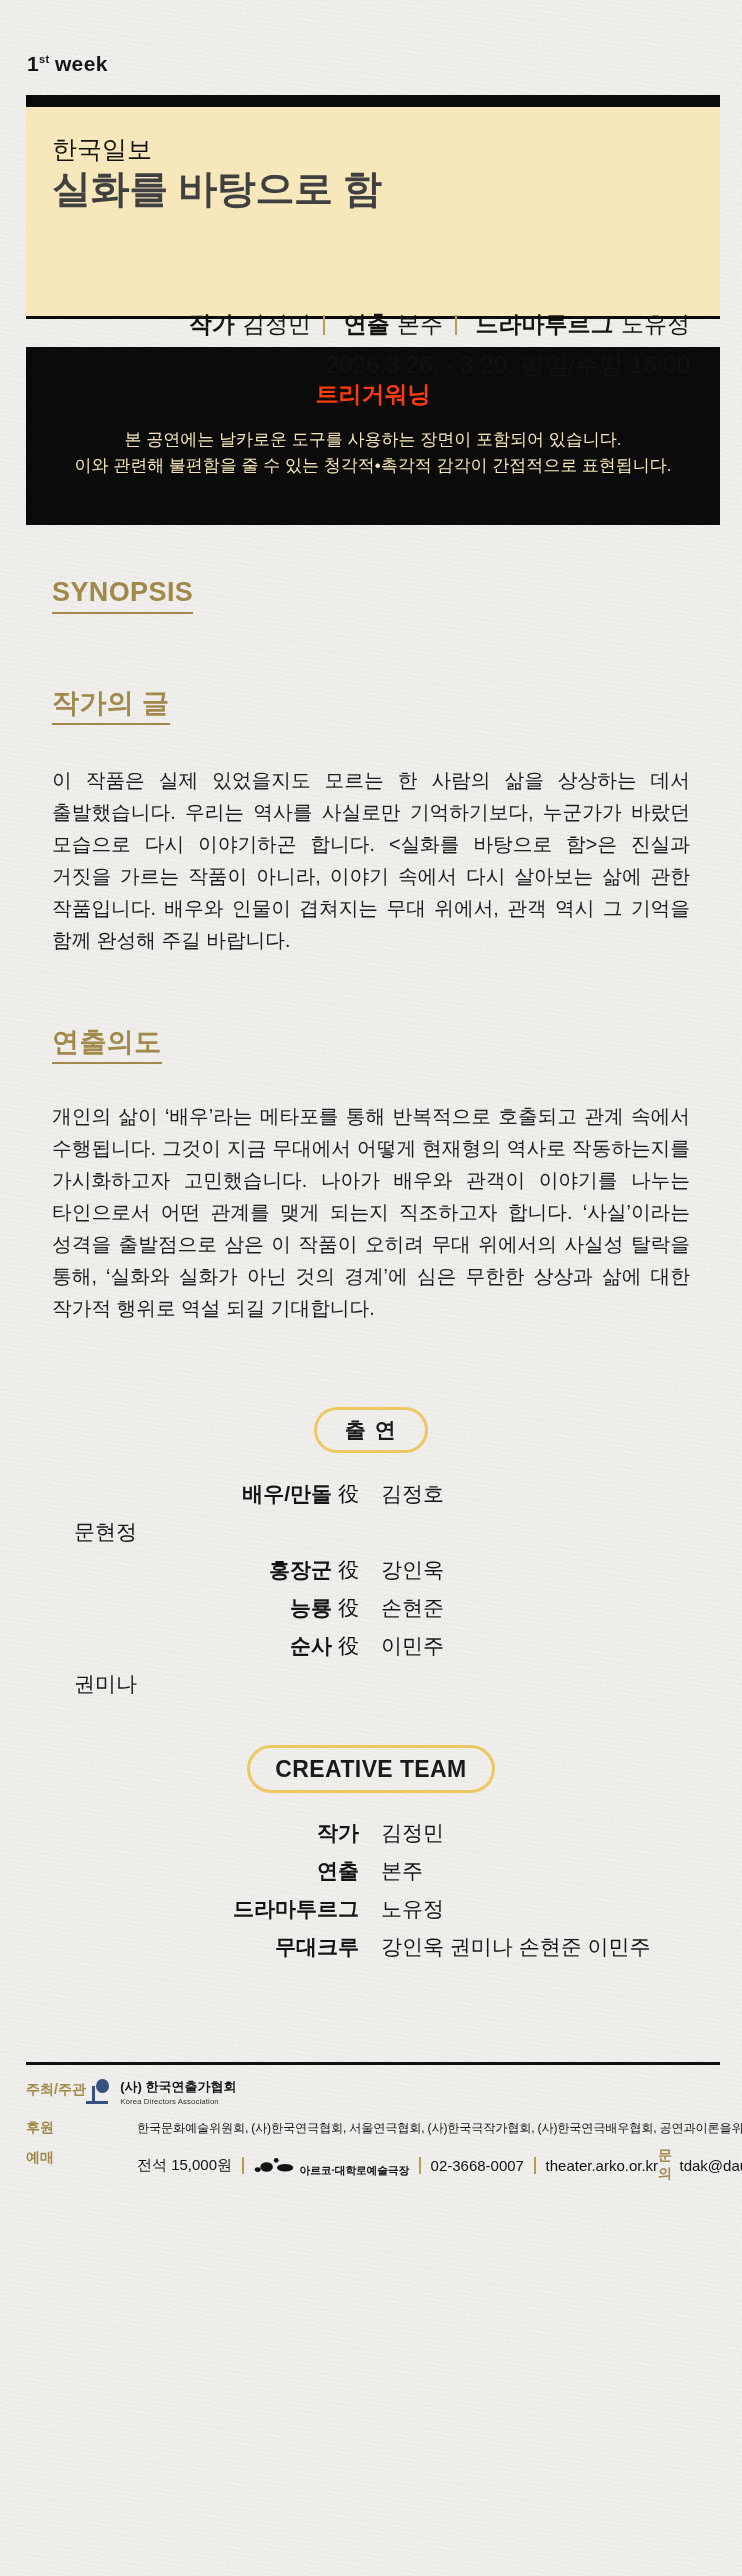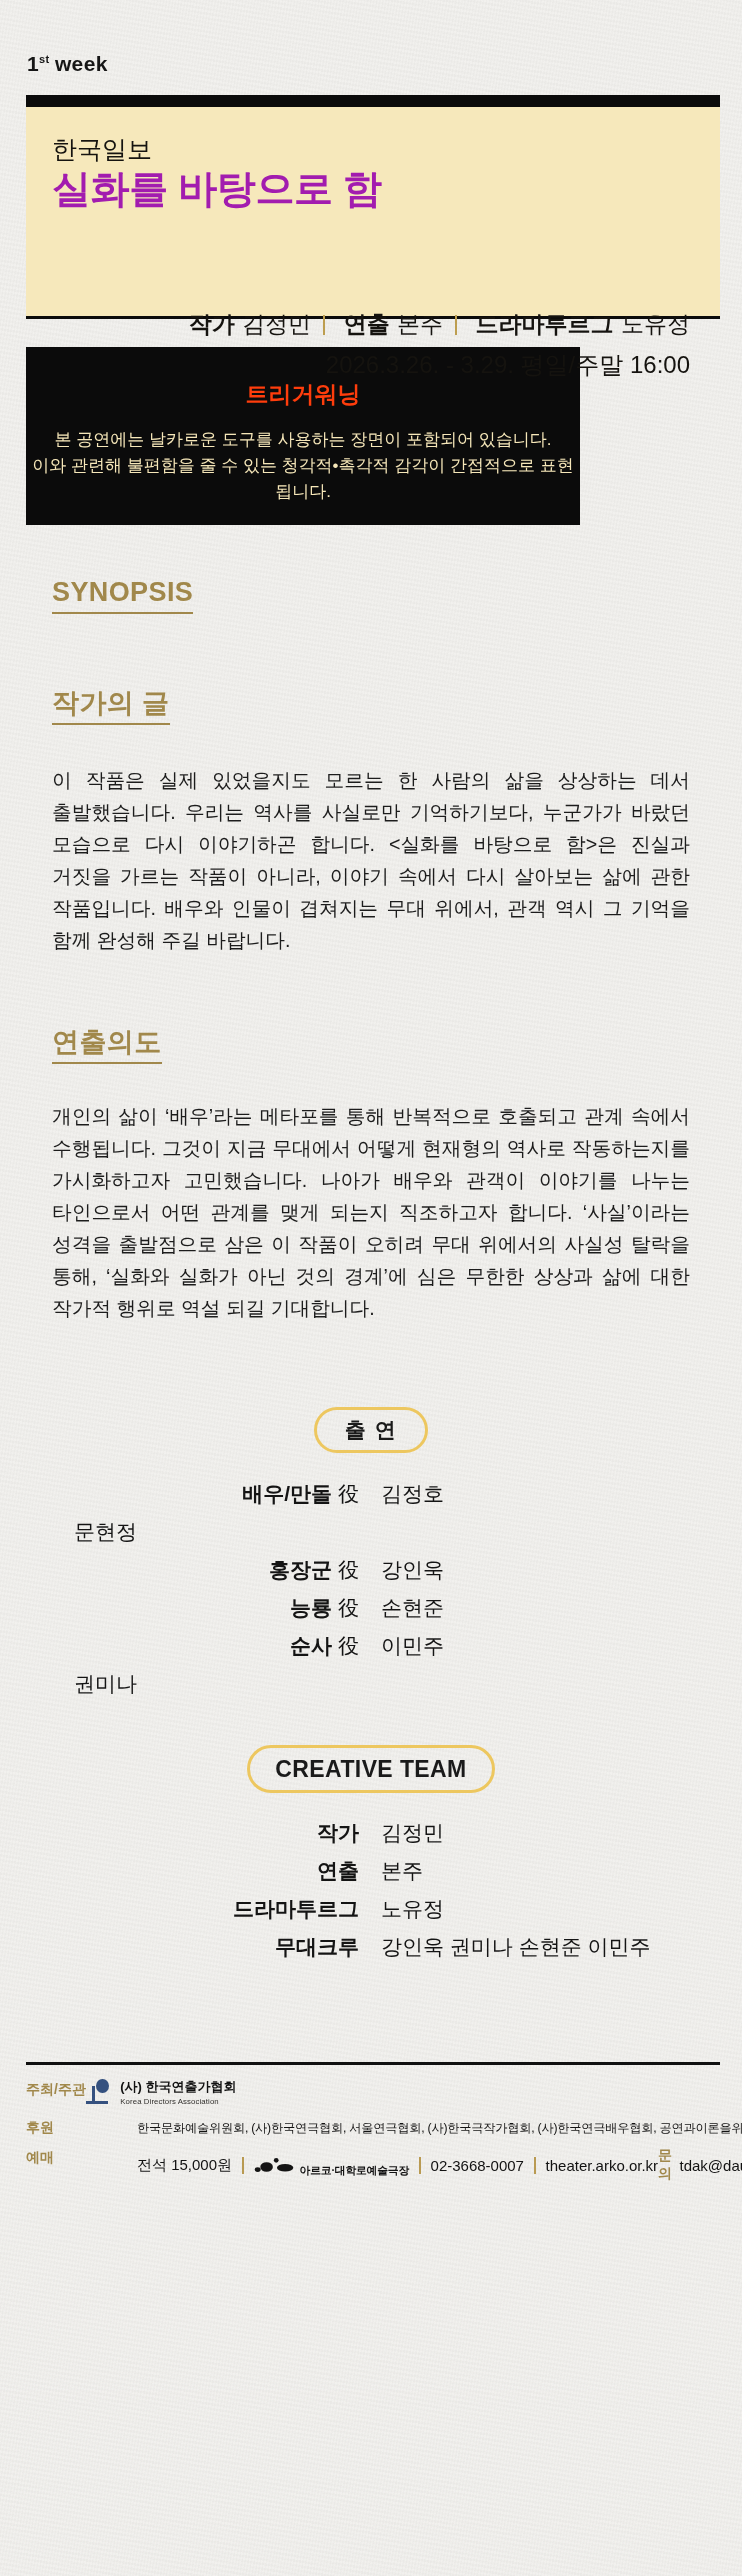--- a/index.html
+++ b/index.html
@@ -20,31 +20,31 @@
   .week .week-word { margin-left:5.2px; }
 
   
   .hero {
     margin:19.3px 22px 0 26px; width:694px; height:224px;
     background:#f6e8bb;
     border-top:12.6px solid #0b0b0b; border-bottom:3px solid #0b0b0b;
     padding:28px 30px 0 26px;
   }
   .hero-kicker { font-size:25px; font-weight:500; color:#15130f; line-height:1.15; }
-  .hero-title  { font-size:39px; font-weight:800; color:#a21caf; line-height:1.12; margin-top:3px; letter-spacing:-0.4px; }
+  .hero-title  { font-size:39px; font-weight:800; color:#404040; line-height:1.12; margin-top:3px; letter-spacing:-0.4px; }
   .hero-credits { margin-top:99px; text-align:right; font-size:23px; line-height:1.3; color:#15130f; white-space:nowrap; }
   .credit-role { font-weight:800; }
   .credit-name { font-weight:400; margin-left:7.4px; }
   .credit-sep { display:inline-block; width:2.2px; height:20px; background:#bd9e50; margin:0 12px; vertical-align:-3px; }
   .credit-item:last-child .credit-sep { display:none; }
   .hero-date { margin-top:9px; text-align:right; font-size:24px; font-weight:500; color:#15130f; line-height:1.3; }
 
   
   .trigger {
-    margin:27.5px 22px 0 26px; width:554px; height:178px;
+    margin:27.5px 22px 0 26px; width:694px; height:178px;
     background:#0b0b0b; text-align:center; padding-top:34px;
   }
   .trigger-title { font-size:23px; font-weight:800; color:#ff3d0c; line-height:27px; }
   .trigger-lines { margin-top:19.3px; }
   .trigger-line { font-size:17px; color:#f6e7b9; line-height:26px; font-weight:400; }
 
   
   .content { margin:0 52px; }
   .section-heading {
     display:inline-block; font-size:27px; font-weight:700; letter-spacing:0.4px;

